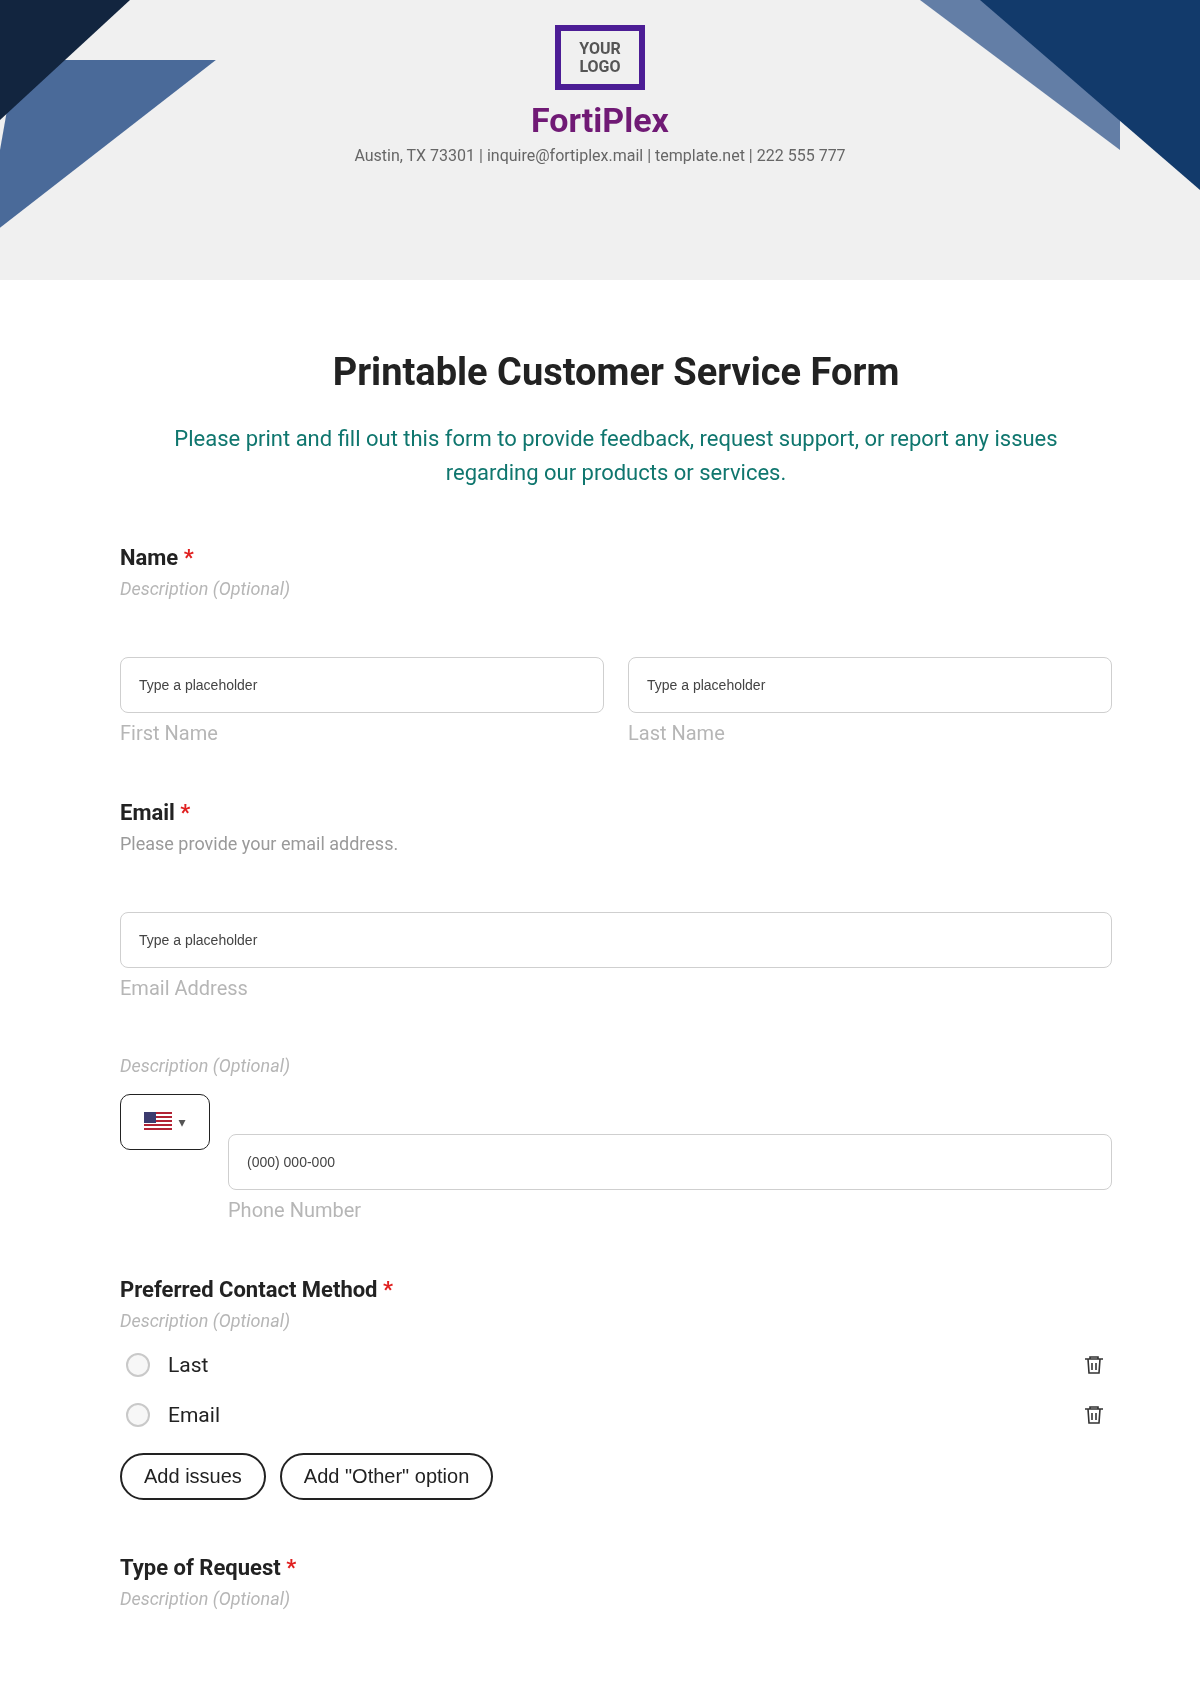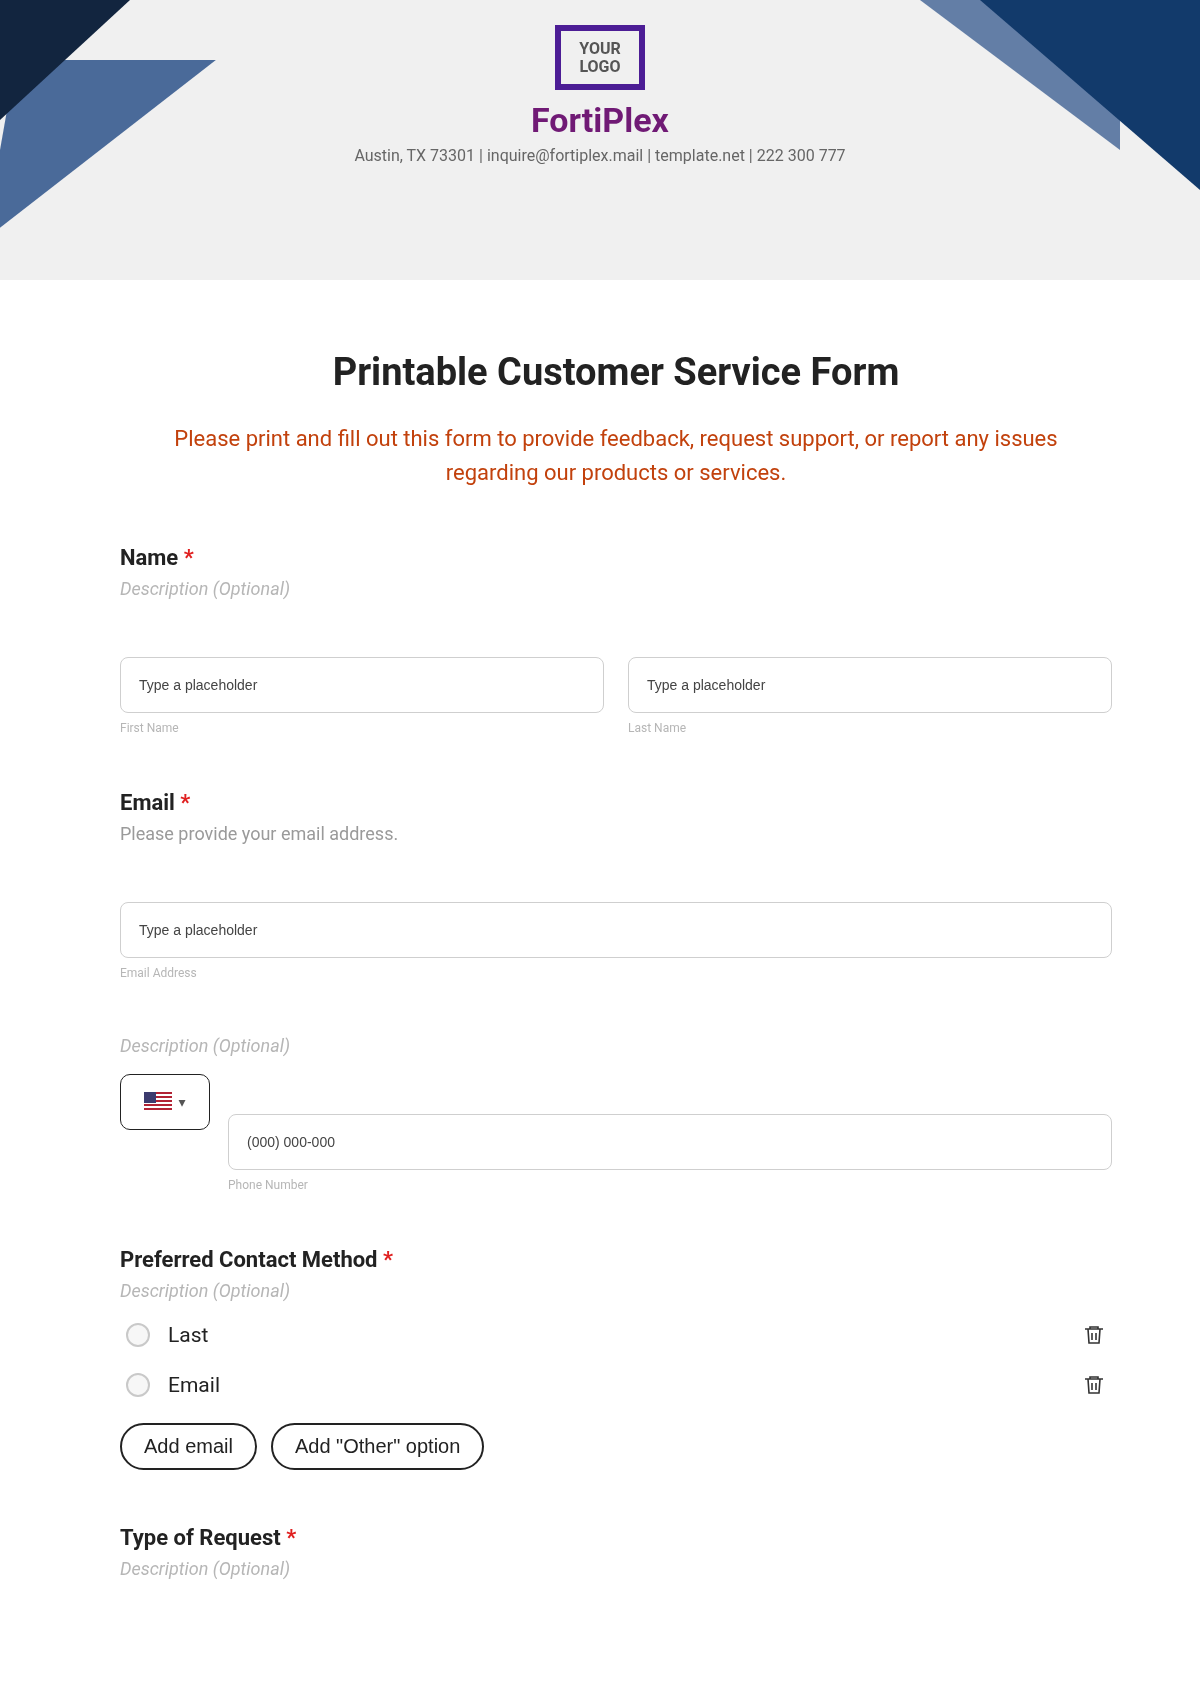--- a/index.html
+++ b/index.html
@@ -41,35 +41,35 @@
   .form-area {
     background:#fff;
     margin:0;
     padding:70px 88px 0 120px;
     height:1420px;
   }
   .form-title {
     text-align:center; font-size:38px; font-weight:700; color:#222; margin-bottom:28px;
   }
   .form-desc {
-    text-align:center; font-size:22px; color:#c2410c; line-height:1.55; margin:0 30px 55px;
+    text-align:center; font-size:22px; color:#0f766e; line-height:1.55; margin:0 30px 55px;
   }
   .field { margin-bottom:55px; }
   .field-label { font-size:22px; font-weight:700; color:#222; }
   .req { color:#e02020; font-weight:700; }
   .field-subdesc { font-size:18px; color:#b6b6b6; font-style:italic; margin-top:8px; }
   .field-subdesc.dark { color:#9a9a9a; font-style:normal; }
   .row { display:flex; gap:24px; margin-top:18px; }
   .col { flex:1; }
   .input {
     width:100%; height:56px; border:1px solid #cfcfcf; border-radius:8px;
     padding:0 18px; font-size:14px; color:#333; background:#fff;margin-top:40px;
   }
   .input::placeholder { color:#444; }
-  .sublabel { font-size:12px; color:#b6b6b6; margin-top:8px; }
+  .sublabel { font-size:20px; color:#b6b6b6; margin-top:8px; }
   .phone-row { display:flex; gap:18px; margin-top:18px; align-items:flex-start; }
   .flag-select {
     width:90px; height:56px; border:1.5px solid #222; border-radius:10px;
     display:flex; align-items:center; justify-content:center; gap:6px;
     background:#fff; cursor:pointer;
   }
   .flag {
     width:28px; height:20px; background:linear-gradient(#b22234 10%,#fff 10% 20%,#b22234 20% 30%,#fff 30% 40%,#b22234 40% 50%,#fff 50% 60%,#b22234 60% 70%,#fff 70% 80%,#b22234 80% 90%,#fff 90%);
     position:relative;
   }
@@ -90,21 +90,21 @@
 </head>
 <body>
 
 <div class="header">
   <div class="tri tri-tl2"></div>
   <div class="tri tri-tl1"></div>
   <div class="tri tri-tr2"></div>
   <div class="tri tri-tr1"></div>
   <div class="logo-box">YOUR LOGO</div>
   <div class="company-name">FortiPlex</div>
-  <div class="company-info">Austin, TX 73301 | inquire@fortiplex.mail | template.net | 222 300 777</div>
+  <div class="company-info">Austin, TX 73301 | inquire@fortiplex.mail | template.net | 222 555 777</div>
 </div>
 
 <div class="form-area">
   <h1 class="form-title">Printable Customer Service Form</h1>
   <p class="form-desc">Please print and fill out this form to provide feedback, request support, or report any issues regarding our products or services.</p>
 
   <div class="field">
     <div class="field-label">
       <span>Name</span>
       <span class="req">*</span>
@@ -171,21 +171,21 @@
       <div class="radio-left">
         <div class="radio-circle"></div>
         <span class="radio-label">Email</span>
       </div>
       <svg class="trash" viewBox="0 0 24 24" fill="none" stroke="#333" stroke-width="1.6">
           <path d="M3 6h18M8 6V4h8v2M6 6l1 14h10l1-14M10 10v7M14 10v7"></path>
         </svg>
     </div>
 
     <div class="btn-row">
-      <button class="pill-btn">Add email</button>
+      <button class="pill-btn">Add issues</button>
       <button class="pill-btn">Add "Other" option</button>
     </div>
   </div>
 
   <div class="field">
     <div class="field-label">
       <span>Type of Request</span>
       <span class="req">*</span>
     </div>
     <div class="field-subdesc">Description (Optional)</div>

